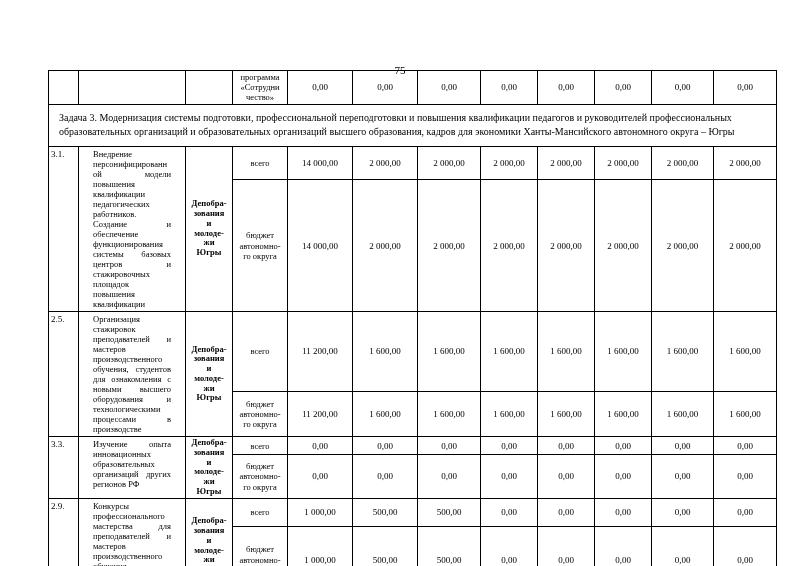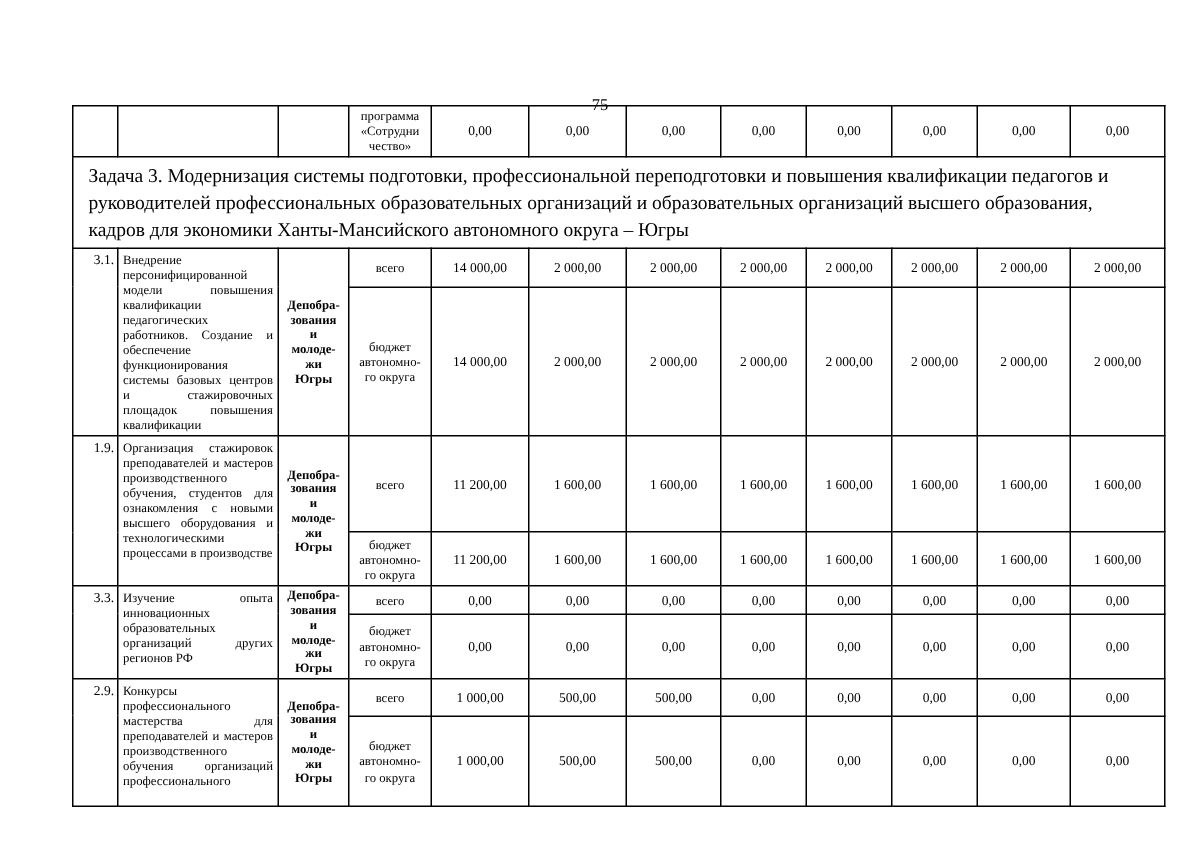--- a/index.html
+++ b/index.html
@@ -22,26 +22,26 @@
   }
   td {
     border:1px solid #000;
     font-size:9px;
     vertical-align:middle;
     text-align:center;
     padding:1px 2px;
     overflow:hidden;
     word-wrap:break-word;
   }
-  td.num  { vertical-align:top; text-align:right; padding-top:2px; }
-  td.desc { text-align:justify; vertical-align:top; font-size:8.5px; line-height:1.18; padding:2px 3px; }
+  td.num  { vertical-align:top; text-align:left; padding-top:2px; }
+  td.desc { text-align:justify; vertical-align:top; font-size:8.5px; line-height:1.18; padding:2px 14px; }
   td.resp { font-size:8.5px; white-space:pre-line; line-height:1.15;font-weight:bold; }
   td.blabel { font-size:8.5px; white-space:pre-line; line-height:1.2;margin-top:12px; }
   td.val { font-size:9px; }
-  td.task { text-align:left; font-size:13px; line-height:1.4; padding:3px 10px; vertical-align:middle; }
+  td.task { text-align:left; font-size:10px; line-height:1.4; padding:3px 10px; vertical-align:middle; }
   tr.h24 { height:24px; }
   tr.h42 { height:42px; }
   tr.h25 { height:25px; }
   tr.h97 { height:97px; }
   tr.h64 { height:64px; }
   tr.h36 { height:36px; }
   tr.h22 { height:16px; }
   tr.h38 { height:38px; }
   tr.h60 { height:60px; }
 </style>
@@ -116,21 +116,21 @@
           <td class="val">2 000,00</td>
           <td class="val">2 000,00</td>
           <td class="val">2 000,00</td>
           <td class="val">2 000,00</td>
           <td class="val">2 000,00</td>
           <td class="val">2 000,00</td>
           <td class="val">2 000,00</td>
         </tr>
 
       <tr class="h64">
-        <td class="num" rowspan="2">1.9.</td>
+        <td class="num" rowspan="2">2.5.</td>
         <td class="desc" rowspan="2">Организация стажировок преподавателей и мастеров производственного обучения, студентов для ознакомления с новыми высшего оборудования и технологическими процессами в производстве</td>
         <td class="resp" rowspan="2">Депобра-
 зования
 и
 молоде-
 жи
 Югры</td>
         <td class="blabel">всего</td>
       <td class="val">11 200,00</td>
           <td class="val">1 600,00</td>

